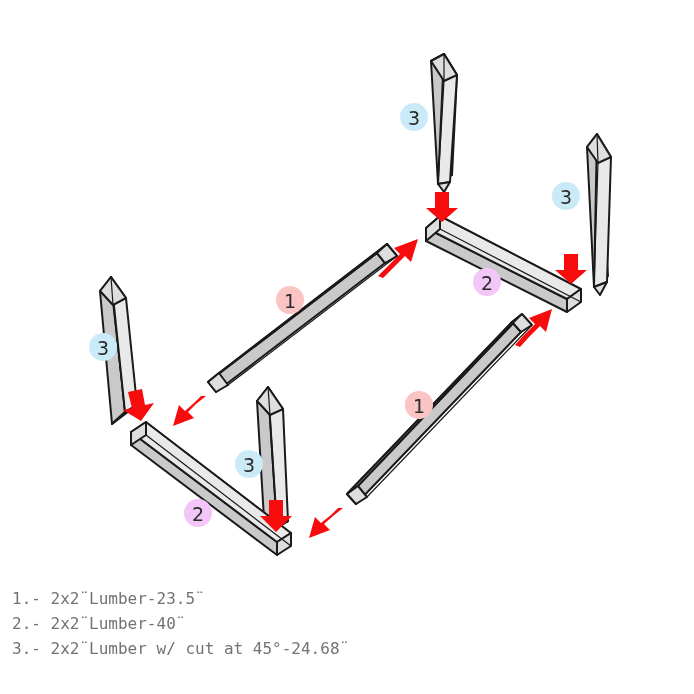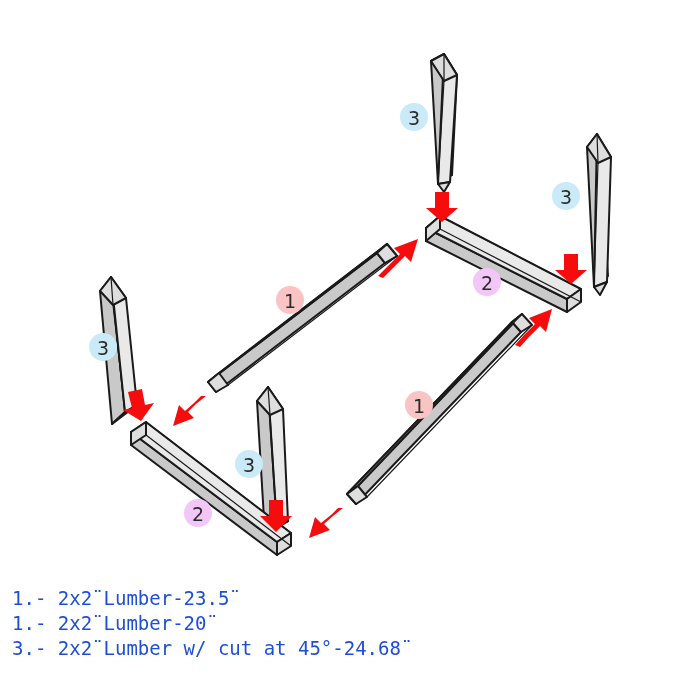--- a/index.html
+++ b/index.html
@@ -41,23 +41,23 @@
     dominant-baseline: central;
   }
   #legend {
     position: absolute;
     left: 12px;
     top: 586px;
     width: 670px;
   }
   .legend-line {
     font-family: "DejaVu Sans Mono", "Liberation Mono", monospace;
-    font-size: 19px;
+    font-size: 16px;
     line-height: 25px;
-    color: #1d4ed8;
+    color: #737373;
     white-space: pre;
   }
 </style>
 </head>
 <body>
 
 <div id="diagram-root">
 
   <svg id="assembly-svg" viewBox="0 0 694 694">
 
@@ -192,17 +192,17 @@
     </g>
     <g>
       <circle class="badge-circle-2" cx="198" cy="513" r="14"></circle>
       <text class="badge-text" x="198" y="514">2</text>
     </g>
 
   </svg>
 
   <div id="legend">
     <div class="legend-line">1.- 2x2¨Lumber-23.5¨</div>
-    <div class="legend-line">1.- 2x2¨Lumber-20¨</div>
+    <div class="legend-line">2.- 2x2¨Lumber-40¨</div>
     <div class="legend-line">3.- 2x2¨Lumber w/ cut at 45°-24.68¨</div>
   </div>
 
 </div>
 
 </body></html>

